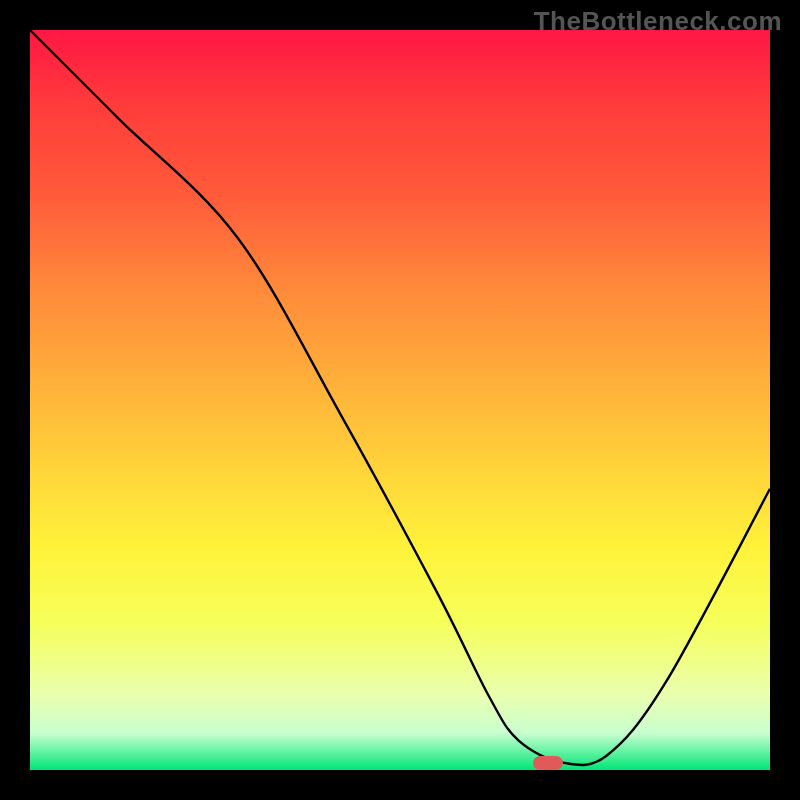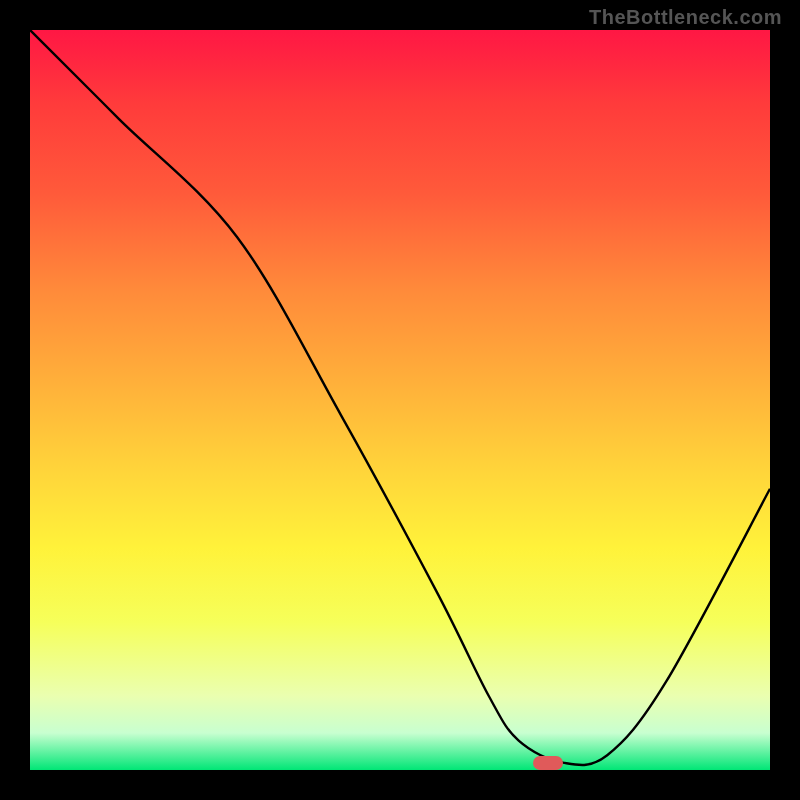--- a/index.html
+++ b/index.html
@@ -14,21 +14,21 @@
     position: relative;
     width: 800px;
     height: 800px;
     background: #000;
   }
   .watermark {
     position: absolute;
     top: 6px;
     right: 18px;
     font-family: Arial, Helvetica, sans-serif;
-    font-size: 20px;
+    font-size: 26px;
     font-weight: bold;
     color: #555;
     letter-spacing: 0.5px;
     z-index: 5;
   }
   .plot {
     position: absolute;
     left: 30px;
     top: 30px;
     width: 740px;

